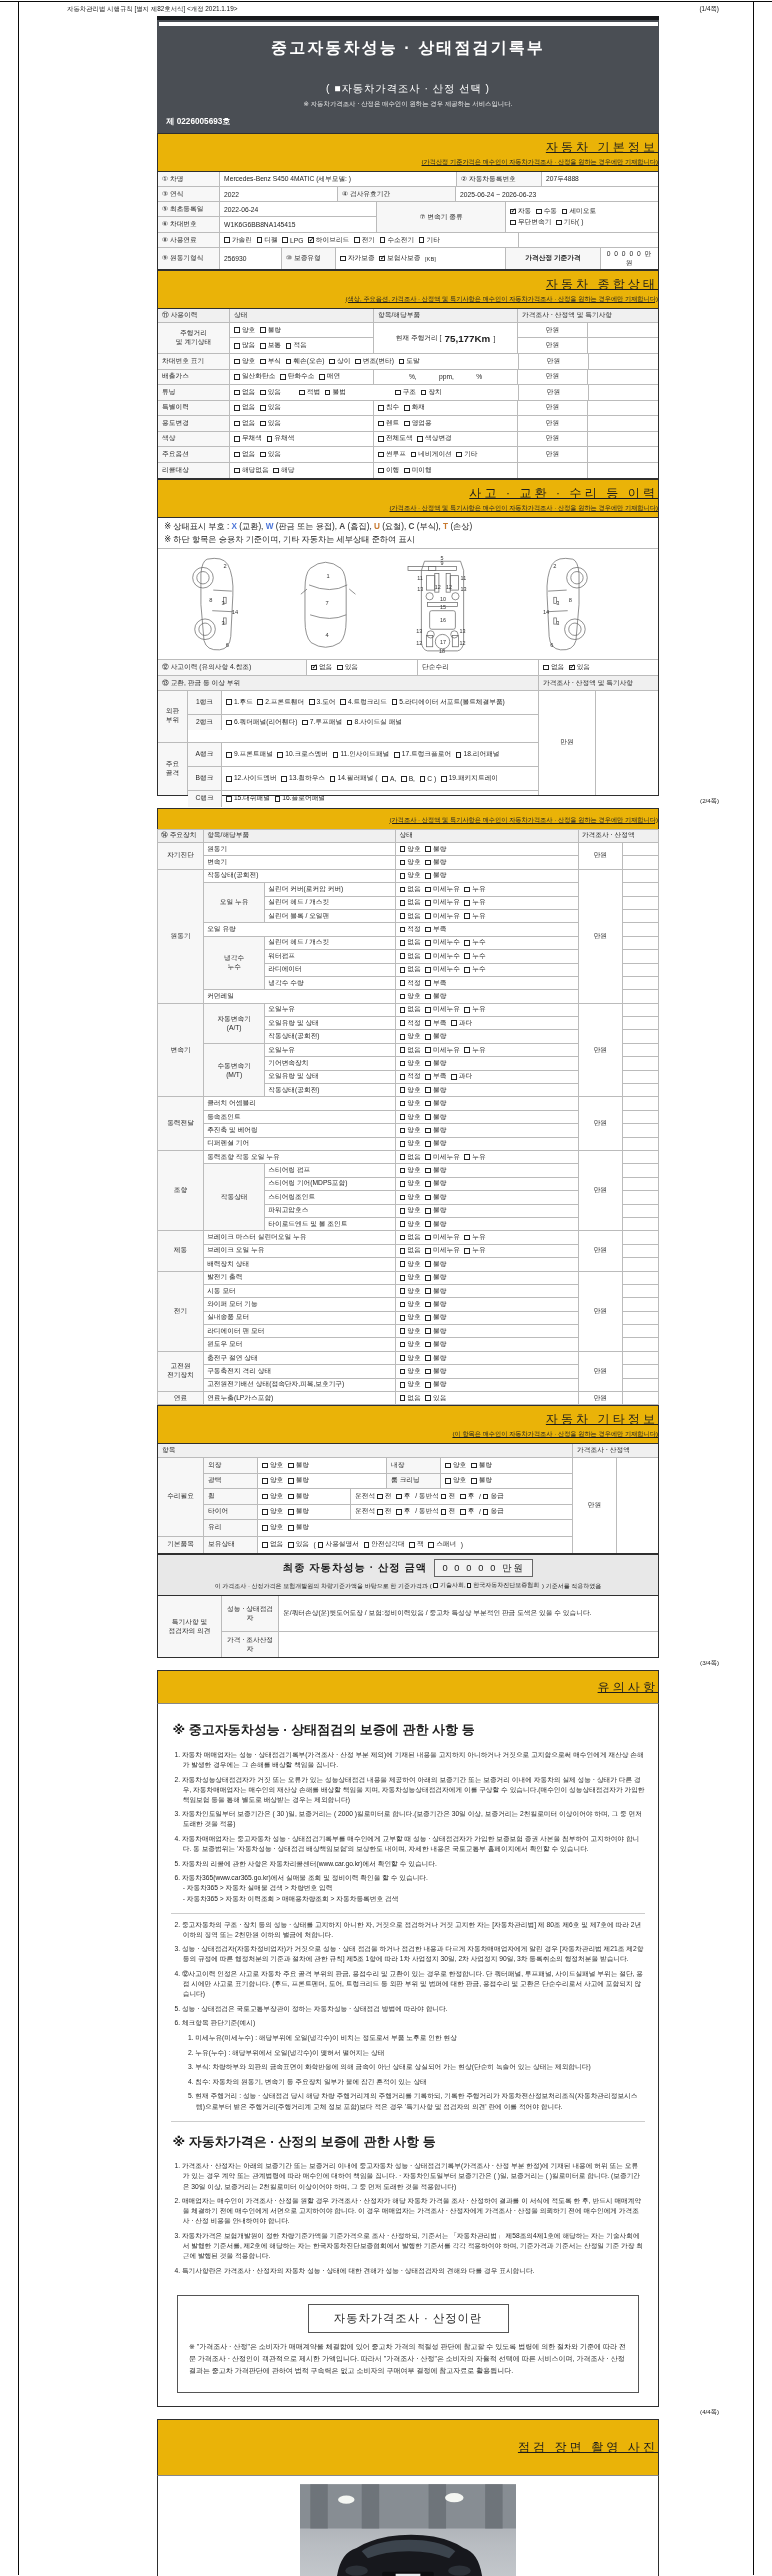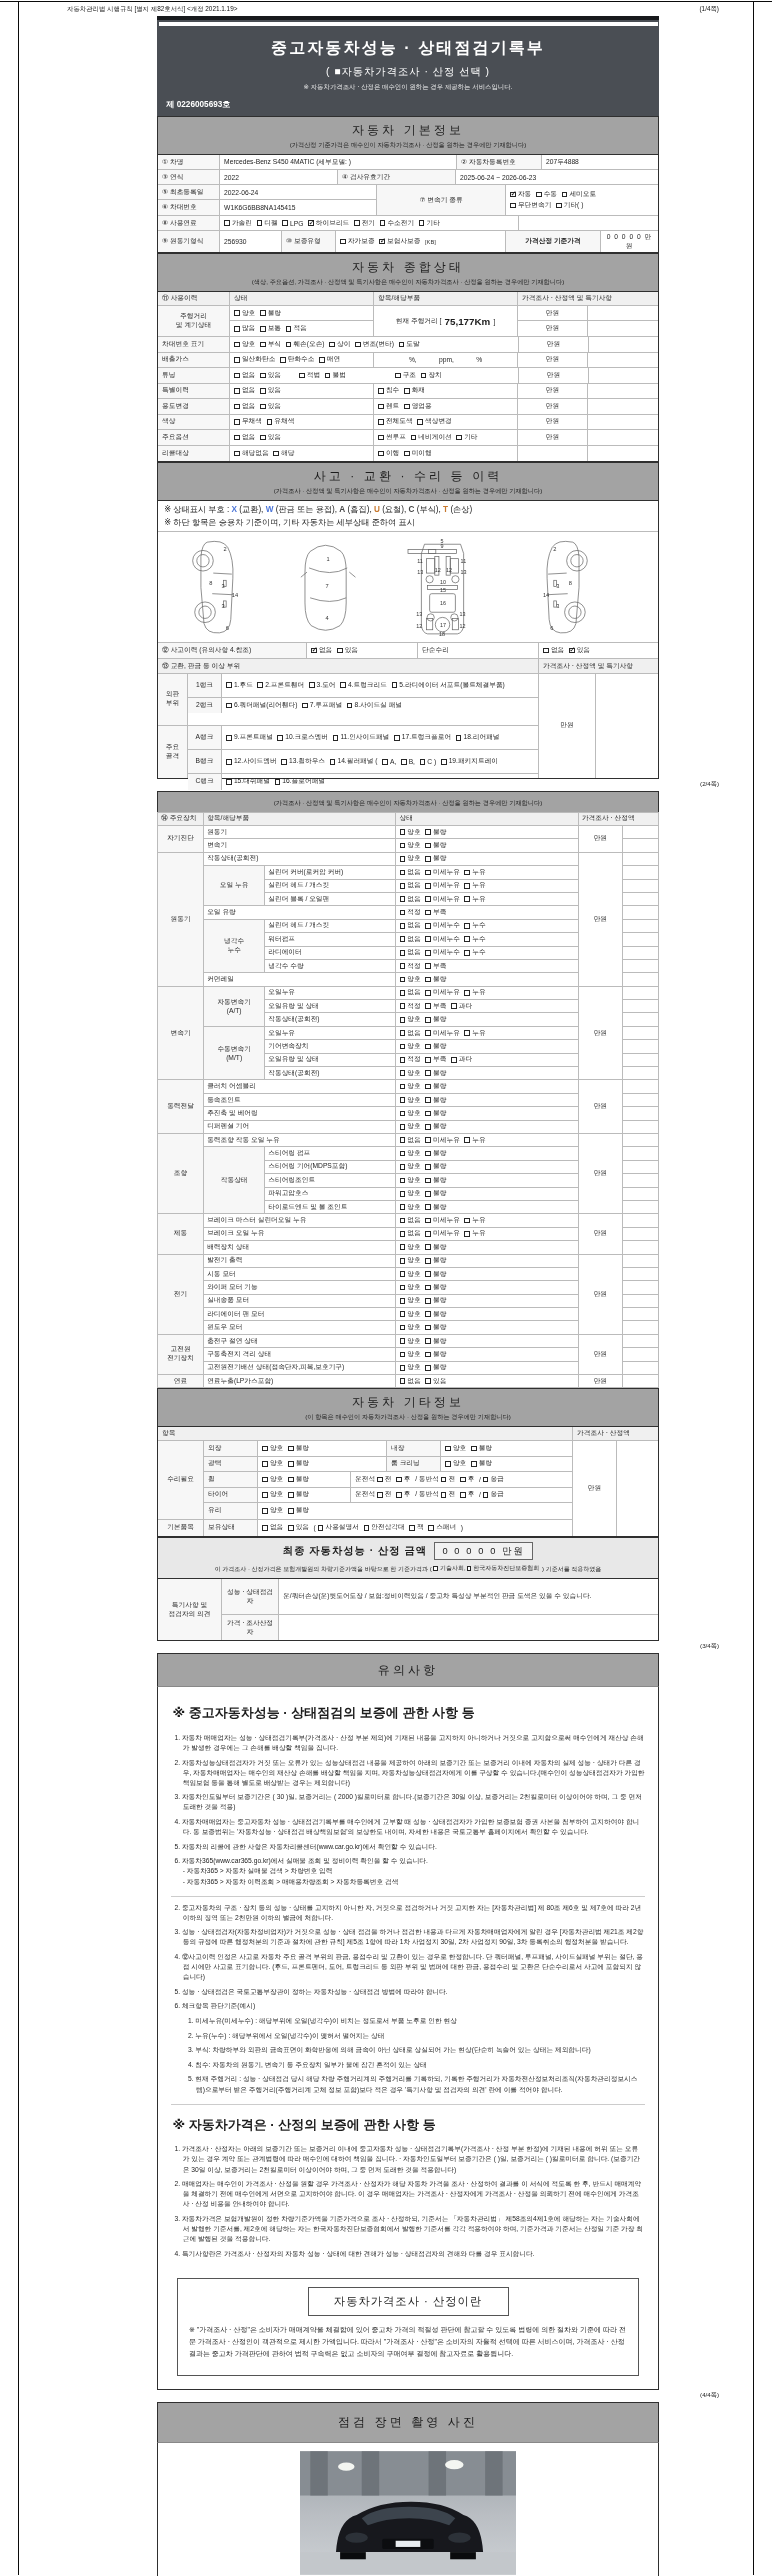--- a/index.html
+++ b/index.html
@@ -11,26 +11,26 @@
   .meta-row{position:relative;margin:5.2px 54px 2.1px 67px;font-size:6.4px;display:flex;justify-content:space-between;color:#111;}
   .col{width:502px;margin-left:157px;box-sizing:border-box;}
   *,{box-sizing:border-box}
   .col *{box-sizing:border-box;}
   .pagemark{width:562px;margin-left:157px;text-align:right;font-size:6.2px;padding:1px 0 2.1px;}
 
   
   .title-block{background:#4a4e54;color:#fff;text-align:center;border-top:4.1px solid #17191c;padding-bottom:5.2px;}
   .tb-stripe{height:4.1px;background:#fff;margin:2.1px 1.5px 0 1.5px;}
   .tb-title{font-size:16px;font-weight:bold;letter-spacing:2.1px;padding-top:11.3px;}
-  .tb-sub{font-size:10.3px;margin-top:6px;letter-spacing:1px;}
+  .tb-sub{font-size:10.3px;margin-top:23px;letter-spacing:1px;}
   .tb-note{font-size:6.4px;margin-top:4.1px;color:#f0f0f0;}
   .tb-docno{text-align:left;font-size:8.2px;font-weight:bold;padding:7.2px 0 1px 9.3px;}
 
   
-  .shead{border:1px solid #2f2f2f;border-bottom:0;background:#a3a3a3;text-align:center;padding:4.6px 0 4.1px;}
+  .shead{border:1px solid #2f2f2f;border-bottom:0;background:#eab308;text-align:right;padding:4.6px 0 4.1px;text-decoration:underline;}
   .shead .t{font-size:12px;letter-spacing:3.1px;font-weight:500;}
   .shead .s{font-size:6.2px;margin-top:2.1px;color:#222;}
 
   
   .tbl{border:1px solid #2f2f2f;background:#fff;}
   .r{display:flex;border-bottom:0.5px solid #bbb;min-height:14.4px;align-items:stretch;}
   .r:last-child{border-bottom:none;}
   .c{border-right:0.5px solid #bbb;padding:1.5px 4.1px;font-size:6.7px;display:flex;align-items:center;}
   .c:last-child{border-right:none;}
   .c.ctr{justify-content:center;text-align:center;}
@@ -939,21 +939,21 @@
       </div>
     </div>
   </section>
 </div>
 
 <div class="pagemark">(4/4쪽)</div>
 
 <div class="col">
 
   <section>
-    <div class="shead" style="padding:11px 0">
+    <div class="shead" style="padding:19px 0">
       <div class="t">점검 장면 촬영 사진</div>
     </div>
     <div class="photo-wrap">
       <svg width="216" height="124" viewBox="0 0 420 240">
         <defs>
           <linearGradient id="gA" x1="0" y1="0" x2="0" y2="1">
             <stop offset="0" stop-color="#9aa0a6"></stop>
               <stop offset="0.5" stop-color="#b9bdc2"></stop>
               <stop offset="1" stop-color="#cdd1d5"></stop>
           </linearGradient>

